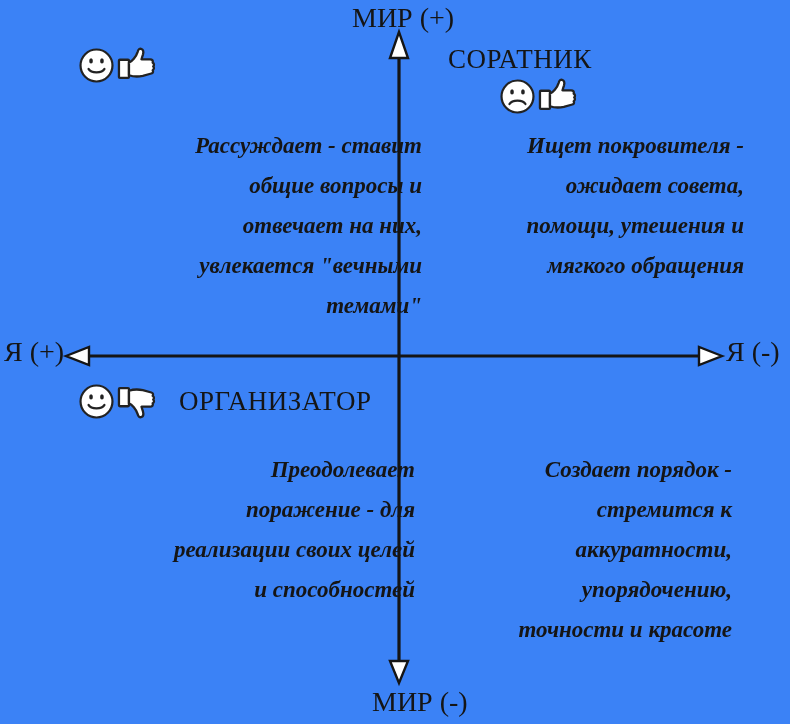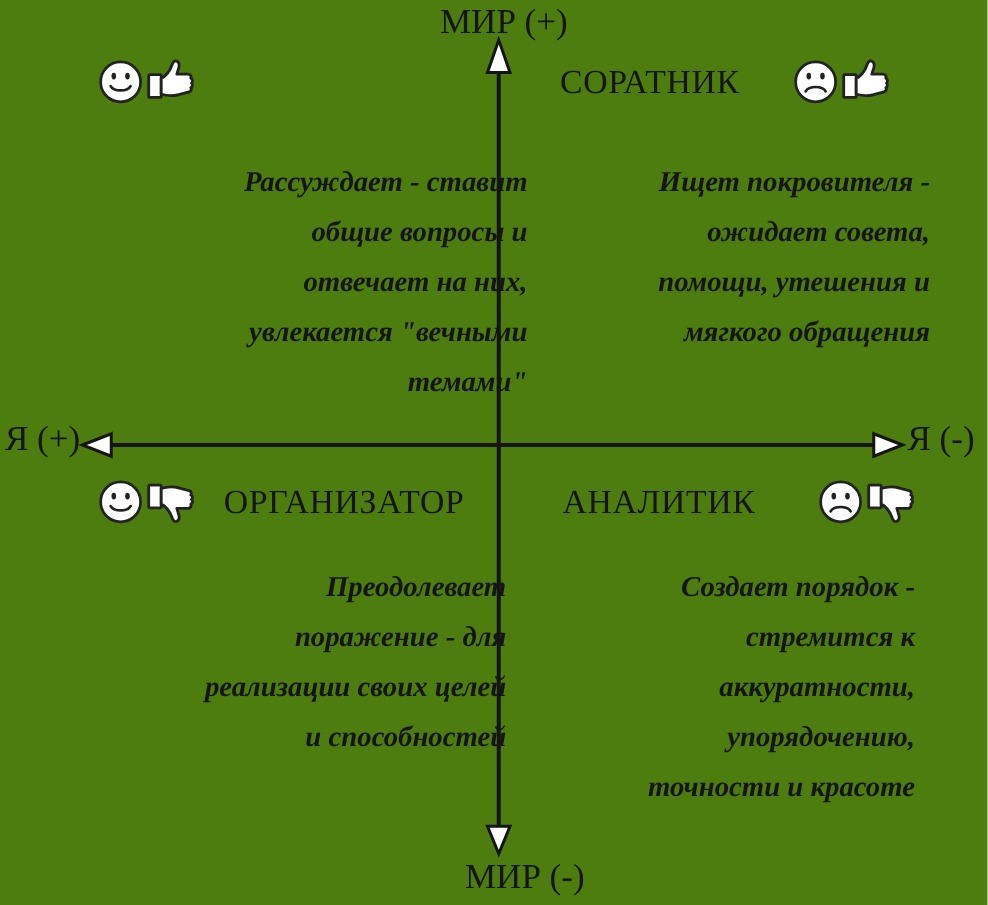--- a/index.html
+++ b/index.html
@@ -1,39 +1,39 @@
 <!DOCTYPE html>
 <html><head>
 <meta charset="utf-8">
 <style>
   html,body{margin:0;padding:0;background:#ffffff;}
   .stage{
-    position:relative;width:790px;height:724px;background:#4d7c0f;overflow:hidden;
+    position:relative;width:790px;height:724px;background:#3b82f6;overflow:hidden;
     font-family:"Liberation Serif","DejaVu Serif",serif;color:#111;
   }
   .axes{position:absolute;left:0;top:0;width:790px;height:724px;}
   .axis-label{position:absolute;font-size:28px;white-space:nowrap;color:#151515;}
   .q-header{position:absolute;display:flex;align-items:center;}
   .q-title{font-size:27px;letter-spacing:.5px;white-space:nowrap;color:#151515;}
   .icon-pair{display:flex;align-items:center;}
   .icon-pair svg{display:block;}
   .gap-after-icons{margin-left:18px;}
   .gap-before-icons-tr{margin-left:42px;}
   .gap-before-icons-br{margin-left:50px;}
   .thumb{margin-left:2px;}
   .q-desc{
     position:absolute;font-style:italic;font-weight:bold;font-size:23px;
     line-height:40px;white-space:pre-line;color:#151515;text-align:right;
   }
   .d-tl{left:112px;top:126px;width:310px;}
   .d-tr{left:444px;top:126px;width:300px;}
-  .d-bl{left:95px;top:450px;width:310px;}
+  .d-bl{left:105px;top:450px;width:310px;}
   .d-br{left:432px;top:450px;width:300px;}
   .h-tl{left:78px;top:44px;}
-  .h-tr{left:448px;top:44px;}
+  .h-tr{left:448px;top:44px;flex-direction:column;}
   .h-bl{left:78px;top:380px;text-align:center;}
   .h-br{left:450px;top:380px;}
   .l-top{left:352px;top:2px;}
   .l-bottom{left:372px;top:686px;}
   .l-left{left:4px;top:336px;}
   .l-right{left:726px;top:336px;}
 </style>
 </head>
 <body>
 
@@ -120,40 +120,19 @@
           </svg>
       </span>
     </span>
     <span class="q-title gap-after-icons">ОРГАНИЗАТОР</span>
   </div>
   <div class="q-desc d-bl">Преодолевает
 поражение - для
 реализации своих целей
 и способностей</div>
 
-  <div class="q-header h-br">
-    <span class="q-title">АНАЛИТИК</span>
-    <span class="icon-pair gap-before-icons-br">
-      <span>
-        <svg width="37" height="37" viewBox="0 0 44 44">
-            <circle cx="22" cy="22" r="19" fill="#fff" stroke="#222" stroke-width="2.6"></circle>
-            <ellipse cx="15.5" cy="16.5" rx="2.2" ry="3.2" fill="#222"></ellipse>
-            <ellipse cx="28.5" cy="16.5" rx="2.2" ry="3.2" fill="#222"></ellipse>
-            <path d="M12.5 31 C15.5 25.5 28.5 25.5 31.5 31" fill="none" stroke="#222" stroke-width="2.6" stroke-linecap="round"></path>
-          </svg>
-      </span>
-      <span class="thumb">
-        <svg width="44" height="42" viewBox="0 0 46 44">
-            <g transform="translate(0,44) scale(1,-1)">
-              <rect x="2" y="16.5" width="10.5" height="19" rx="1" fill="#fff" stroke="#222" stroke-width="2.4"></rect>
-              <path d="M12.5 19.5 C15.5 18.5 20 13.5 21.5 8.5 C22.2 5.6 23.9 4.4 25.6 5.2 C27.3 6 27.9 8.3 27.2 10.8 L25.6 16 L34.6 16 C36.9 16 38 17.7 37.3 19.5 C38.9 20.3 39.2 22.4 37.9 23.5 C39.1 24.6 38.8 26.6 37.3 27.4 C38.2 28.5 37.7 30.4 35.9 30.9 L27 33.3 C22.3 34.4 16 33.9 12.5 32.7 Z" fill="#fff" stroke="#222" stroke-width="2.4" stroke-linejoin="round"></path>
-            </g>
-          </svg>
-      </span>
-    </span>
-  </div>
   <div class="q-desc d-br">Создает порядок -
 стремится к
 аккуратности,
 упорядочению,
 точности и красоте</div>
 
 </div>
 
 </body></html>

